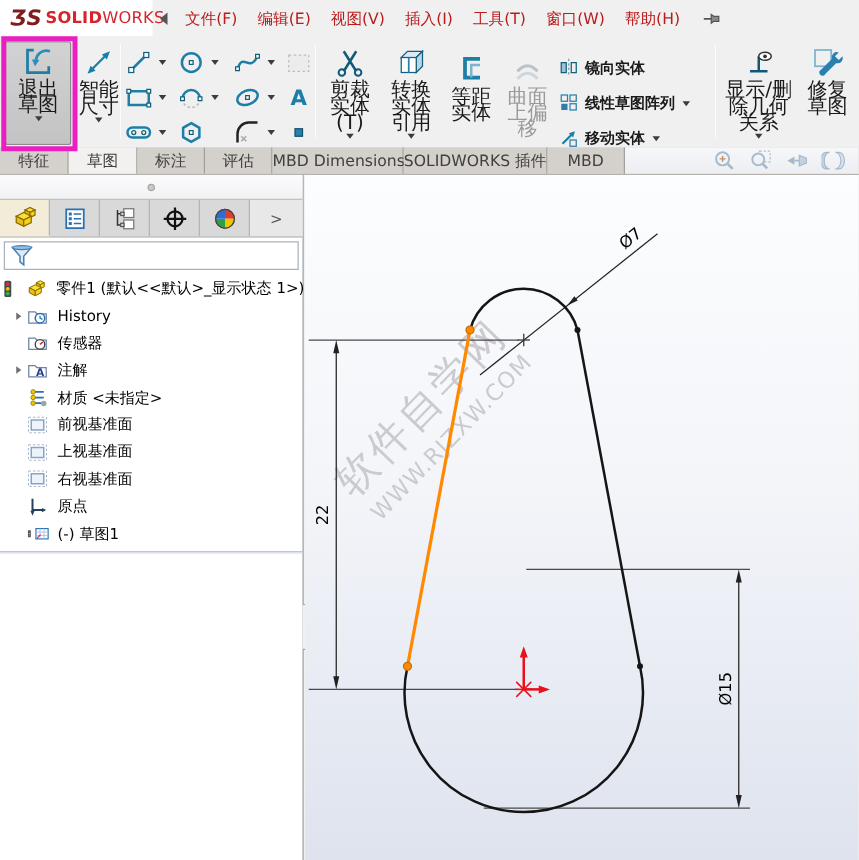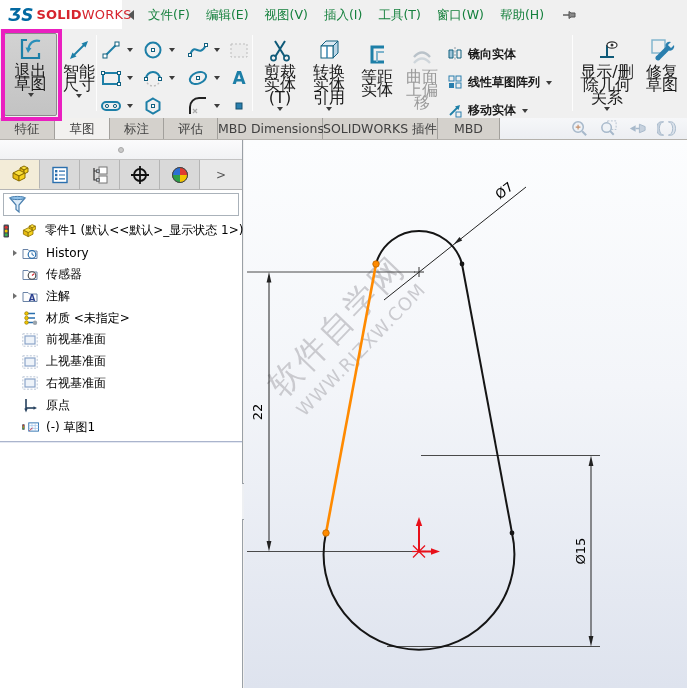--- a/index.html
+++ b/index.html
@@ -2,26 +2,26 @@
 <html><head>
 <meta charset="utf-8">
 <style>
   * { margin:0; padding:0; box-sizing:border-box; }
   html,body { width:687px; height:688px; font-family:"DejaVu Sans","Liberation Sans",sans-serif; background:#f0f0f0; overflow:hidden; }
   .app { position:relative; width:687px; height:688px; background:#f0f0f0; }
 
   
   .titlebar { position:absolute; left:0; top:0; width:687px; height:29px; background:#f0f0f0; display:flex; align-items:center; }
   .logo-area { width:122px; height:29px; background:#ffffff; display:flex; align-items:center; padding-left:8px; }
-  .logo-mark { color:#0369a1; font-weight:bold; font-style:italic; font-size:17px; margin-right:3px; }
+  .logo-mark { color:#7f1d1d; font-weight:bold; font-style:italic; font-size:17px; margin-right:3px; }
   .logo-brand { color:#d6242d; font-size:13px; letter-spacing:.2px; }
   .logo-brand b { font-weight:bold; }
   .menu-collapse { width:0; height:0; border-top:5px solid transparent; border-bottom:5px solid transparent; border-right:6px solid #555; margin:0 6px 0 6px; }
   .menus { display:flex; align-items:center; height:29px; }
-  .menu-item { font-size:12.5px; color:#15803d; padding:0 8px; line-height:29px; cursor:default; }
+  .menu-item { font-size:12.5px; color:#b91c1c; padding:0 8px; line-height:29px; cursor:default; }
   .pin { margin-left:10px; }
 
   
   .ribbon { position:absolute; left:0; top:29px; width:687px; height:89px; background:#f0f0f0; }
   .vsep { position:absolute; top:6px; height:76px; width:1px; background:#cfcfcf; border-right:1px solid #fdfdfd; }
   .bigbtn { position:absolute; display:flex; flex-direction:column; align-items:center; }
   .bigbtn .ic { height:30px; display:flex; align-items:center; justify-content:center; }
   .btn-label { font-size:16px; line-height:13px; text-align:center; word-break:break-all; color:#1a1a1a; }
   .btn-label.dis { color:#9a9a9a; }
   .caret { width:0; height:0; border-left:3.5px solid transparent; border-right:3.5px solid transparent; border-top:4px solid #3c3c3c; margin-top:3px; }

